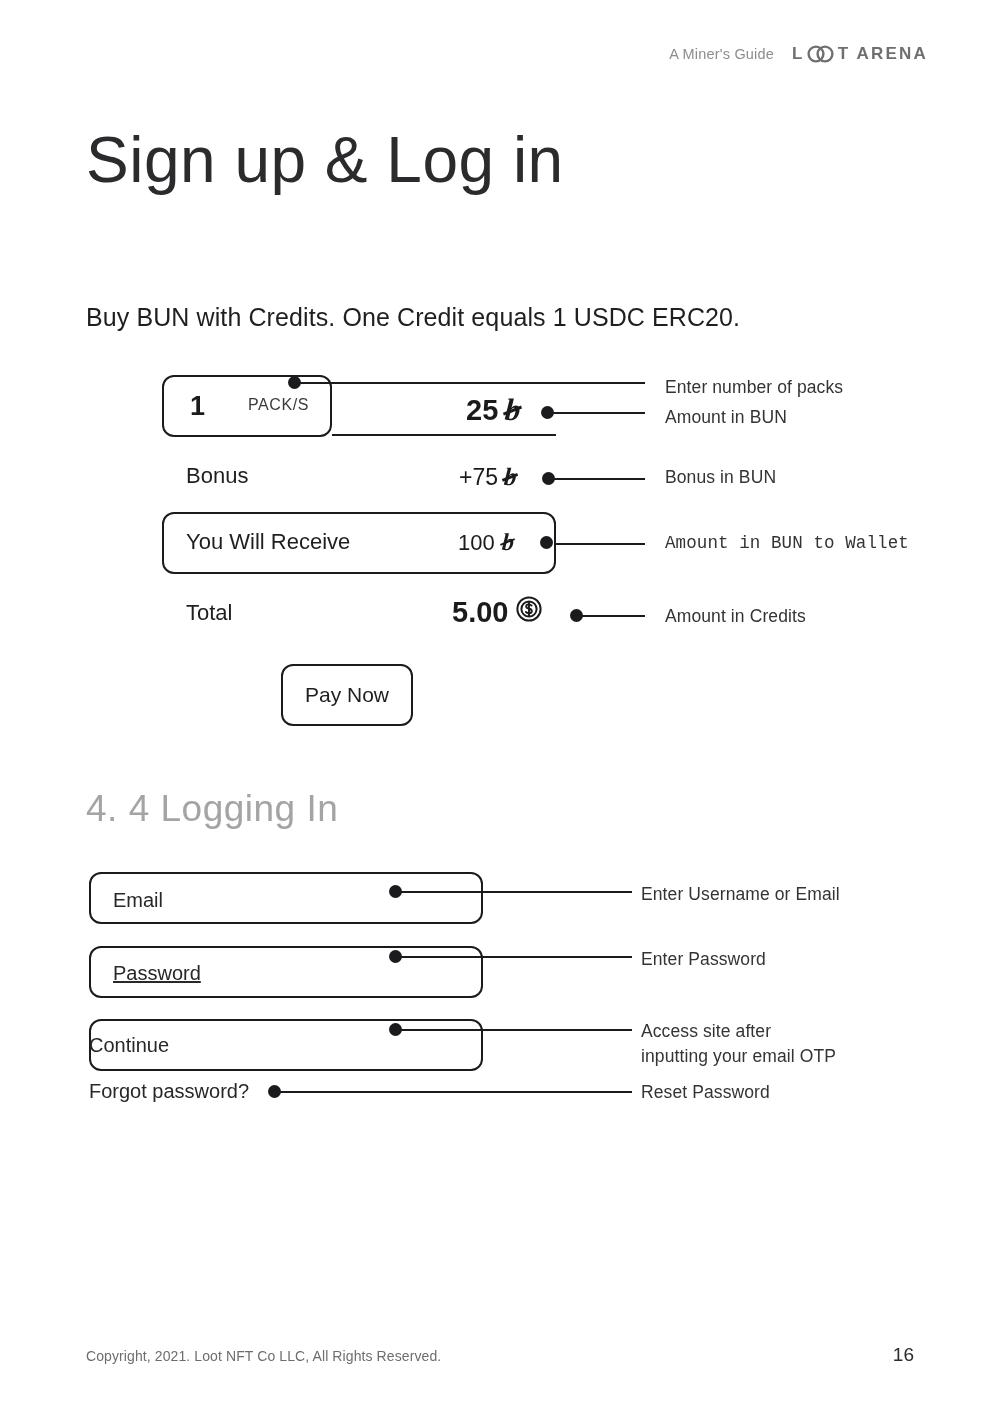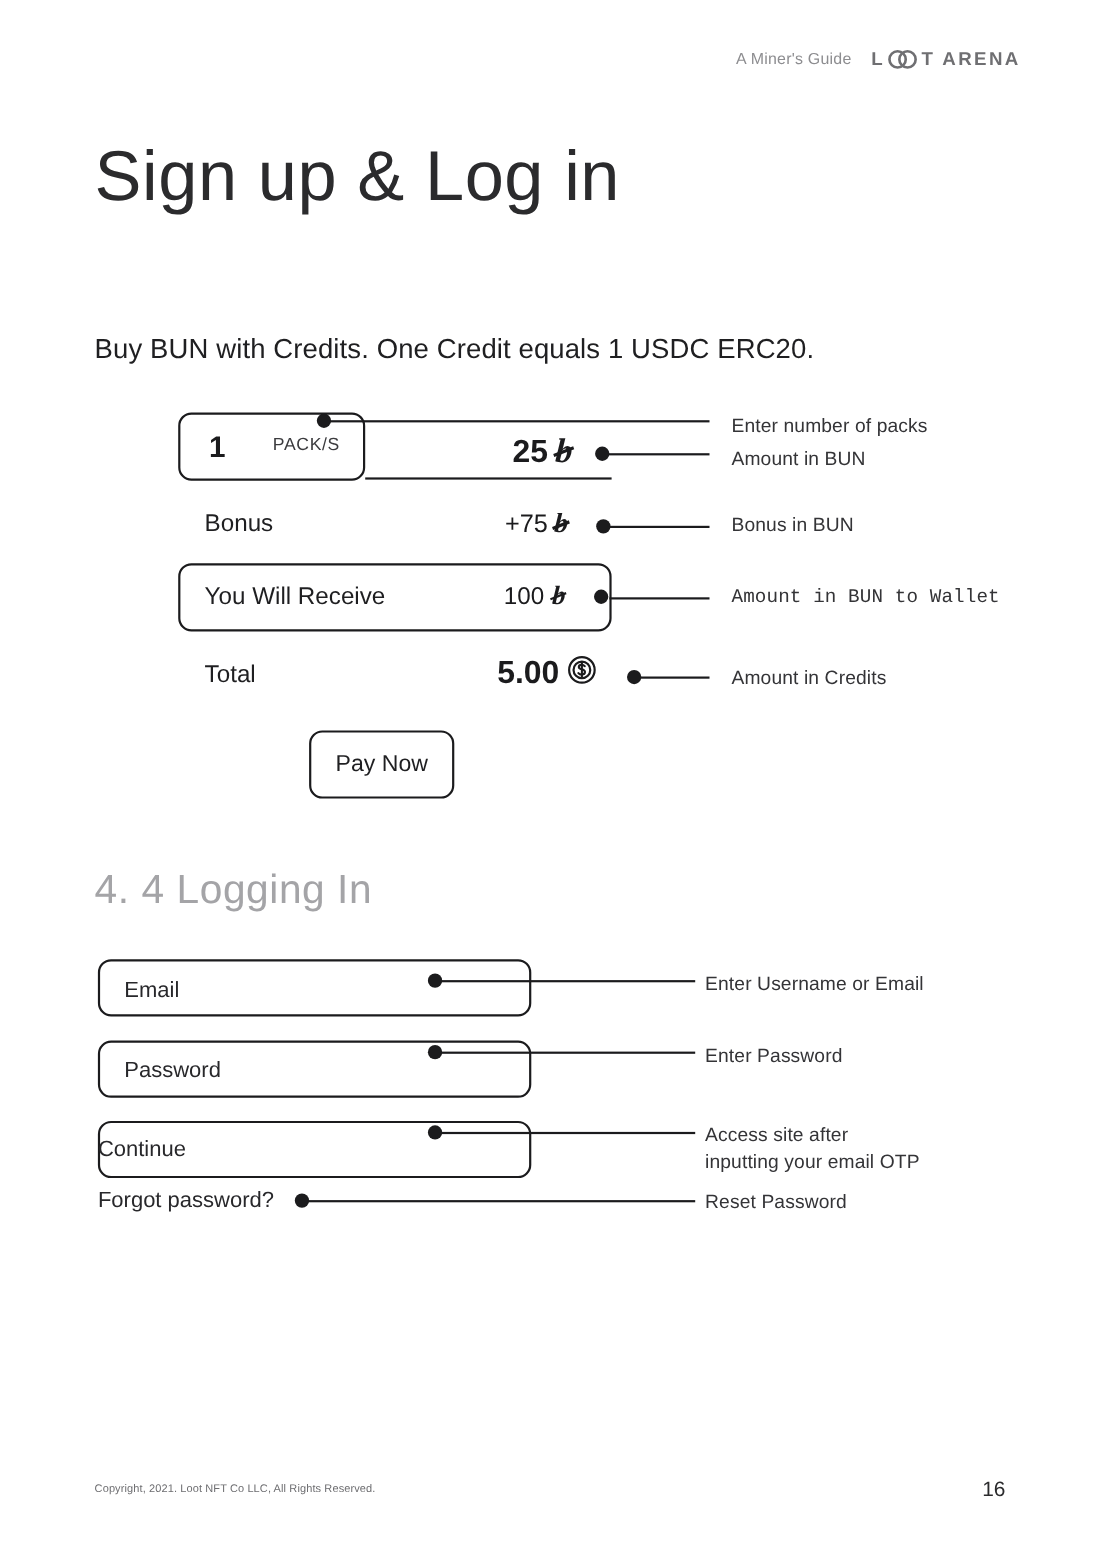--- a/index.html
+++ b/index.html
@@ -302,21 +302,21 @@
     font-size: 20px;
     font-weight: 400;
     color: #28282b;
   }
 
   
   .footer-copy {
     position: absolute;
     left: 86px;
     top: 1348px;
-    font-size: 10px;
+    font-size: 14px;
     color: #6d6d70;
     font-weight: 400;
     letter-spacing: 0.1px;
   }
   .footer-page {
     position: absolute;
     right: 86px;
     top: 1344px;
     font-size: 19px;
     color: #2b2b2d;
@@ -407,21 +407,21 @@
 
   <div class="section-title" id="sec-44">4. 4 Logging In</div>
 
   <div class="rbox login-box" style="top:872px;"></div>
   <div class="login-text" style="left:113px; top:889px;">Email</div>
   <div class="hline" style="left:397px; top:891px; width:235px;"></div>
   <div class="dot" style="left:389px; top:885px;"></div>
   <div class="callout" style="left:641px; top:882px;text-align:center;">Enter Username or Email</div>
 
   <div class="rbox login-box" style="top:946px;"></div>
-  <div class="login-text" style="left:113px; top:962px;">Password</div>
+  <div class="login-text" style="left:113px; top:962px;text-decoration:underline;">Password</div>
   <div class="hline" style="left:397px; top:956px; width:235px;"></div>
   <div class="dot" style="left:389px; top:950px;"></div>
   <div class="callout" style="left:641px; top:947px;">Enter Password</div>
 
   <div class="rbox login-box" style="top:1019px;"></div>
   <div class="login-text centered" style="top:1034px;">Continue</div>
   <div class="hline" style="left:397px; top:1029px; width:235px;"></div>
   <div class="dot" style="left:389px; top:1023px;"></div>
   <div class="callout" style="left:641px; top:1019px;">Access site after
 inputting your email OTP</div>

